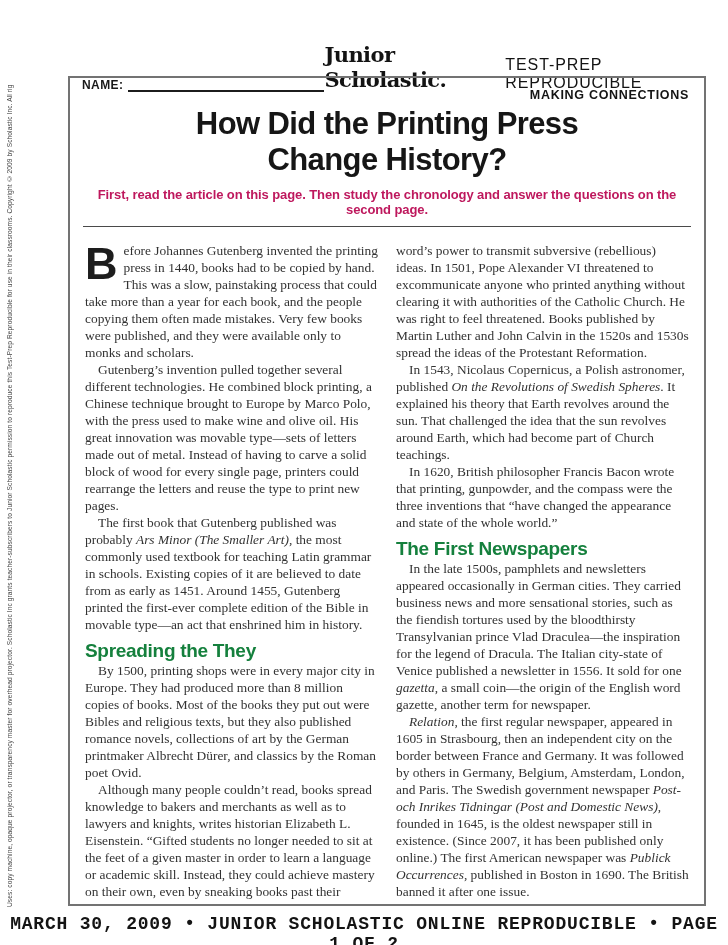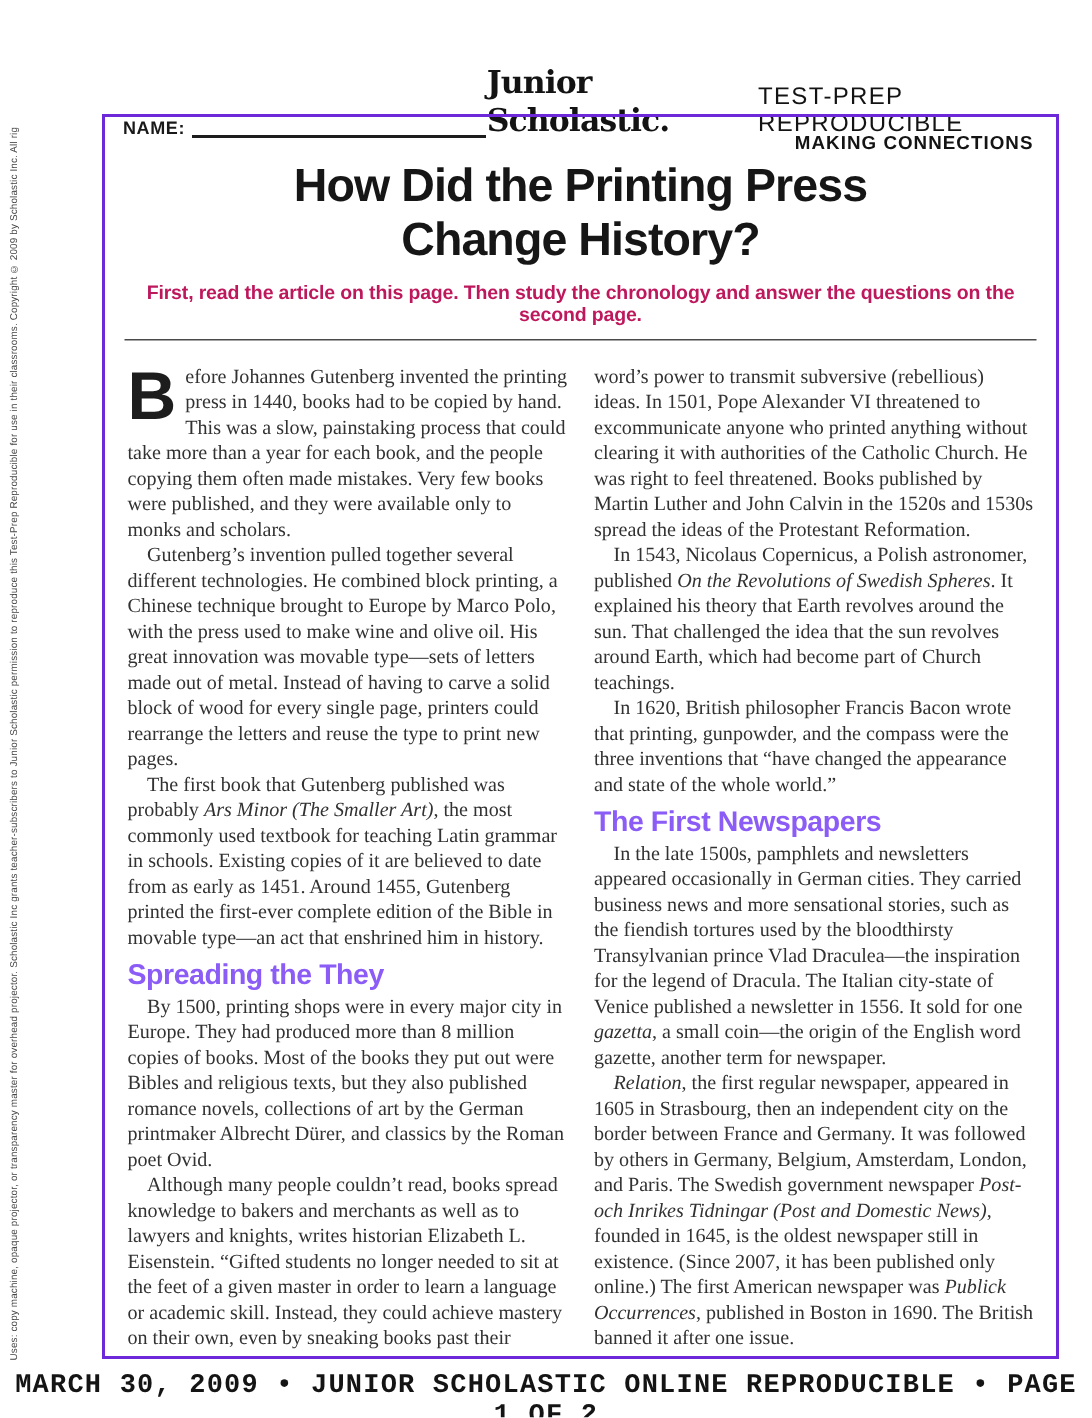--- a/index.html
+++ b/index.html
@@ -17,38 +17,38 @@
   .name-label{font-family:"Liberation Sans",sans-serif;font-weight:700;font-size:12px;
               letter-spacing:0.4px;color:#191919;}
   .name-line{display:inline-block;width:236px;height:12px;border-bottom:2px solid #1c1c1c;margin-left:5px;}
   .logo{margin-left:auto;font-family:"DejaVu Serif",serif;font-weight:700;font-size:21px;
         letter-spacing:-0.6px;color:#131313;}
   .edition{margin-left:16px;font-family:"Liberation Sans",sans-serif;font-weight:400;
            font-size:16px;letter-spacing:0.9px;color:#131313;}
 
   
   .article-box{position:absolute;left:68px;top:76px;width:638px;height:830px;
-               border:2px solid #6d28d9;box-sizing:border-box;padding:10px 15px 0;overflow:hidden;}
+               border:2px solid #737373;box-sizing:border-box;padding:10px 15px 0;overflow:hidden;}
   .kicker{text-align:right;font-family:"Liberation Sans",sans-serif;font-weight:700;
           font-size:12.5px;letter-spacing:0.7px;color:#141414;}
   .title{margin:4px 0 9px;text-align:center;font-family:"Liberation Sans",sans-serif;
          font-weight:700;font-size:31px;line-height:1.16;letter-spacing:-0.6px;color:#161616;}
   .instructions{text-align:center;font-family:"Liberation Sans",sans-serif;font-weight:700;
                 font-size:13px;letter-spacing:-0.1px;color:#be185d;margin-bottom:9px;}
   .rule{border:none;border-top:1.5px solid #4a4a4a;margin:0 -2px 15px;}
 
   
   .columns{display:flex;gap:18px;}
   .col{width:294px;font-size:13.4px;line-height:17px;color:#323232;}
   .body-para{margin:0;}
   .body-para.indent{text-indent:13px;}
   .dropcap{float:left;font-family:"Liberation Sans",sans-serif;font-weight:700;
            font-size:45px;line-height:0.88;padding:2px 6px 1px 0;color:#1d1d1d;}
   .section-heading{font-family:"Liberation Sans",sans-serif;font-weight:700;font-size:19px;
-                   letter-spacing:-0.3px;margin:9px 0 3px;color:#8b5cf6;}
+                   letter-spacing:-0.3px;margin:9px 0 3px;color:#15803d;}
 
   .footer{position:absolute;left:0;right:0;top:914px;text-align:center;
           font-family:Liberation Mono, monospace;font-weight:700;font-size:18px;
           letter-spacing:0.8px;color:#141414;}
 </style>
 </head>
 <body>
 
 <div class="page">
 

